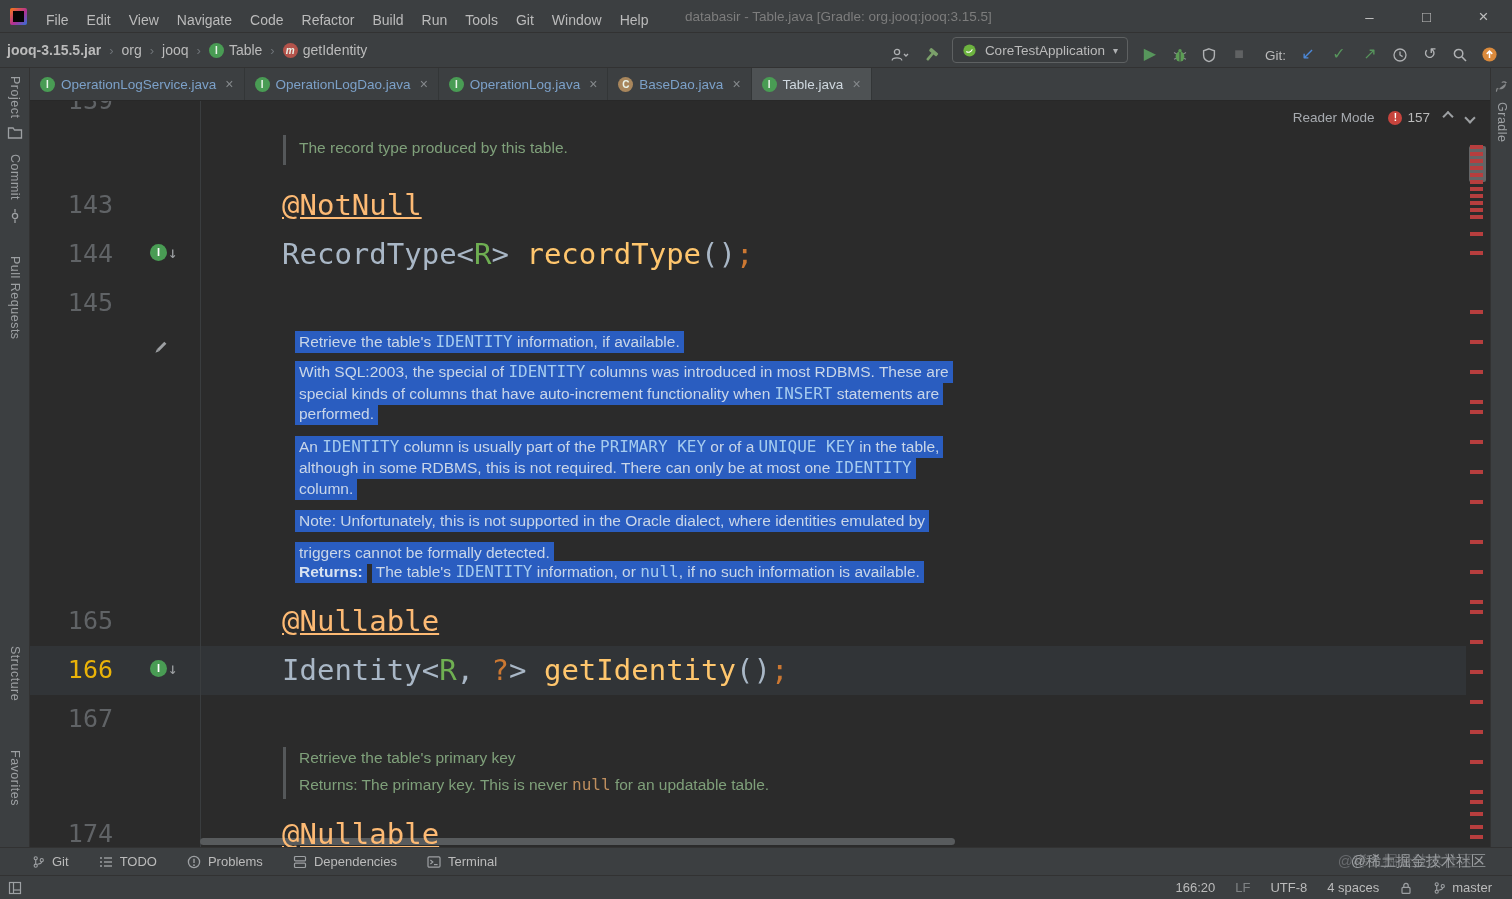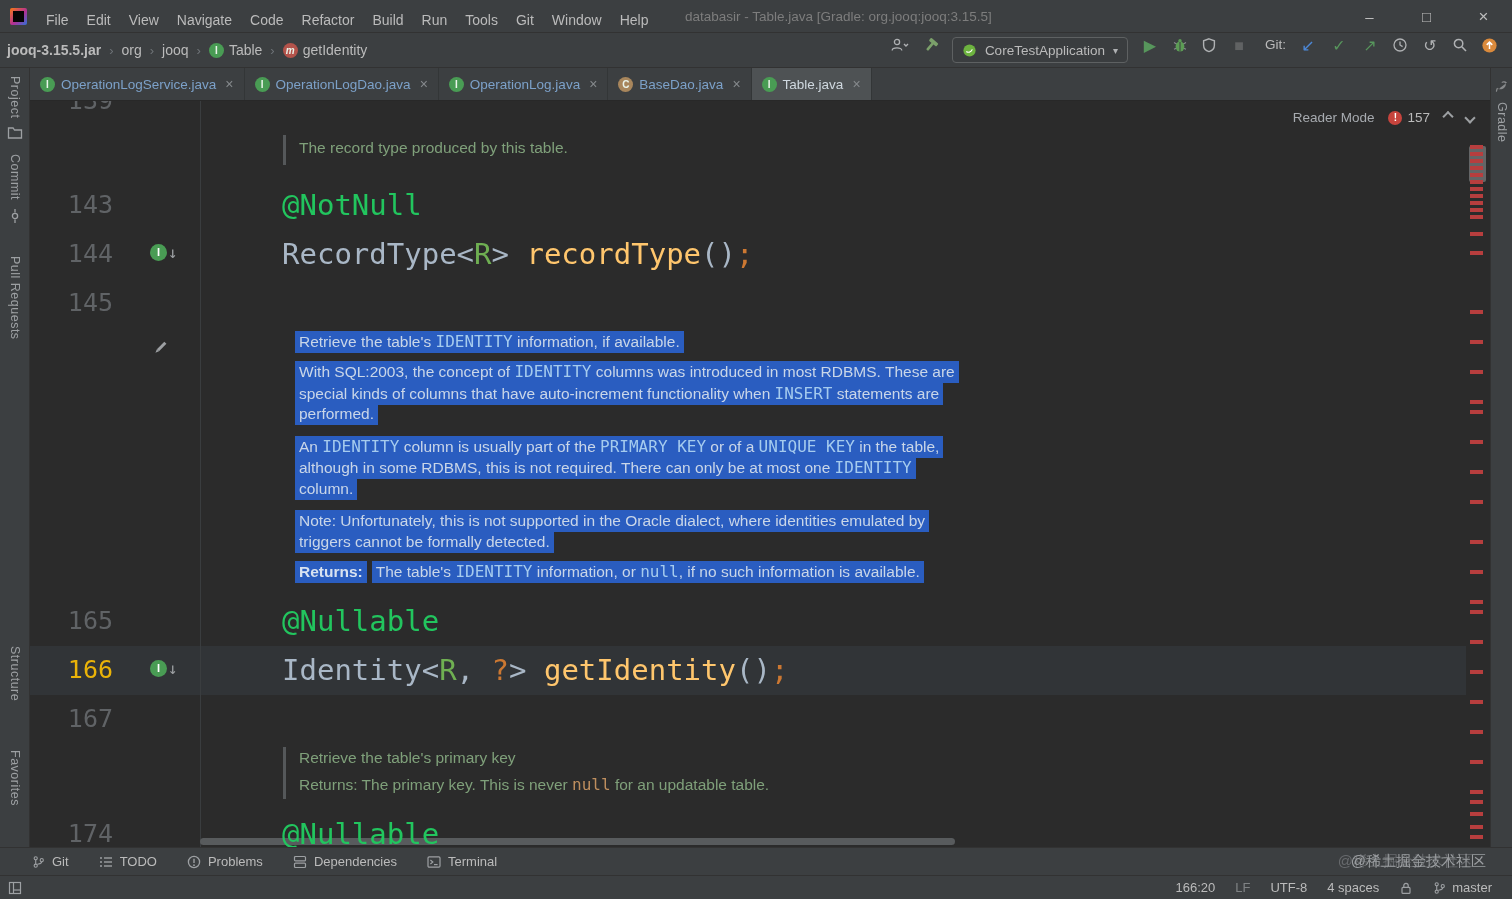--- a/index.html
+++ b/index.html
@@ -18,21 +18,21 @@
   .win-controls { position:absolute; right:0; top:0; height:33px; display:flex; }
   .win-btn { width:57px; text-align:center; line-height:33px; color:#BDBDBD; font-size:15px; }
 
   
   .navbar { height:35px; flex:0 0 auto; display:flex; align-items:center; background:#3C3F41;
             border-bottom:1px solid #323232; padding:0 14px 0 5px; font-size:14px; color:#BBBBBB; }
   .crumbs { display:flex; align-items:center; }
   .crumb { display:flex; align-items:center; gap:5px; padding:0 2px; }
   .crumb.bold { font-weight:bold; }
   .crumb-sep { color:#6E7377; margin:0 6px; font-size:13px; }
-  .nav-tools { margin-left:auto; display:flex; align-items:flex-start; gap:13px; }
+  .nav-tools { margin-left:auto; display:flex; align-items:flex-end; gap:13px; }
   .glyph { font-size:16px; line-height:18px; display:inline-block; text-align:center; min-width:18px; }
   .g-green { color:#57965C; } .g-blue { color:#4C88D8; } .g-gray { color:#AFB1B3; } .g-dim { color:#606263; }
   .run-combo { display:flex; align-items:center; gap:8px; border:1px solid #5E6162; border-radius:4px;
                height:26px; padding:0 9px; color:#BBBBBB; font-size:13.5px; background:#3A3D3F; }
   .caret { color:#AFB1B3; font-size:10px; }
   .git-label { color:#BBBBBB; font-size:13.5px; margin-left:4px; }
   .icon { display:inline-flex; align-items:center; justify-content:center; }
   .icon svg { display:block; }
 
   
@@ -65,21 +65,21 @@
   .cur-line-band { position:absolute; left:0; right:24px; top:545px; height:49px; background:#313437; }
   .gutter-sep { position:absolute; left:170px; top:0; bottom:0; width:1px; background:#3A3D3F; }
   .gutter-num { position:absolute; left:16px; width:67px; text-align:right; font-size:25px;
                 line-height:40px; color:#606366; }
   .gutter-num.current { color:#eab308; }
   .gutter-marker { position:absolute; left:120px; display:flex; align-items:center; cursor:pointer; }
   .impl-circle { width:17px; height:17px; border-radius:50%; background:#499C54; color:#fff;
                  font:bold 11px/17px "Liberation Sans",sans-serif; text-align:center; display:inline-block; }
   .impl-arrow { color:#9DA0A3; font-size:16px; margin-left:1px; line-height:17px; }
   .code-line { position:absolute; left:252px; font-size:29px; line-height:40px; white-space:pre; }
-  .tk-pln { color:#A9B7C6; } .tk-err { color:#22c55e; } .tk-mth { color:#FFC66D; }
+  .tk-pln { color:#A9B7C6; } .tk-err { color:#fdba74;text-decoration:underline; } .tk-mth { color:#FFC66D; }
   .tk-typ { color:#6FAF52; } .tk-op { color:#CC7832; }
 
   .doc-bar { position:absolute; left:253px; width:3px; background:#55585A; }
   .doc-line { position:absolute; left:269px; color:#7FA07A; font-size:15.5px; white-space:pre;
               font-family:"Liberation Sans",sans-serif; }
   .doc-line .dcode, .sel .dcode { font-family:"DejaVu Sans Mono",monospace; font-size:16px; }
   .doc-line .dcode { color:#BE8E5E; }
   .sel-row { position:absolute; left:265px; white-space:pre; font-family:"Liberation Sans",sans-serif;
              font-size:15.5px; }
   .sel { background:#2A5DC0; color:#C9D6E8; padding:2px 4px 3px; }
@@ -342,28 +342,28 @@
           </div>
           <div class="gutter-num" style="top: 598px;">167</div>
           <div class="gutter-num" style="top: 713px;">174</div>
           <div class="code-line" style="top: 84px;"><span class="tk-err">@NotNull</span></div>
           <div class="code-line" style="top: 133px;"><span class="tk-pln">RecordType&lt;</span><span class="tk-typ">R</span><span class="tk-pln">&gt; </span><span class="tk-mth">recordType</span><span class="tk-pln">()</span><span class="tk-op">;</span></div>
           <div class="code-line" style="top: 500px;"><span class="tk-err">@Nullable</span></div>
           <div class="code-line" style="top: 549px;"><span class="tk-pln">Identity&lt;</span><span class="tk-typ">R</span><span class="tk-pln">, </span><span class="tk-op">?</span><span class="tk-pln">&gt; </span><span class="tk-mth">getIdentity</span><span class="tk-pln">()</span><span class="tk-op">;</span></div>
           <div class="code-line" style="top: 713px;"><span class="tk-err">@Nullable</span></div>
           <div class="doc-line" style="top: 38px;"><span>The record type produced by this table.</span></div>
           <div class="sel-row" style="top: 231px;"><span class="sel"><span>Retrieve the table's </span><span class="dcode">IDENTITY</span><span> information, if available.</span></span></div>
-          <div class="sel-row" style="top: 261px;"><span class="sel"><span>With SQL:2003, the concept of </span><span class="dcode">IDENTITY</span><span> columns was introduced in most RDBMS. These are</span></span></div>
+          <div class="sel-row" style="top: 261px;"><span class="sel"><span>With SQL:2003, the special of </span><span class="dcode">IDENTITY</span><span> columns was introduced in most RDBMS. These are</span></span></div>
           <div class="sel-row" style="top: 283px;"><span class="sel"><span>special kinds of columns that have auto-increment functionality when </span><span class="dcode">INSERT</span><span> statements are</span></span></div>
           <div class="sel-row" style="top: 304px;"><span class="sel"><span>performed.</span></span></div>
           <div class="sel-row" style="top: 336px;"><span class="sel"><span>An </span><span class="dcode">IDENTITY</span><span> column is usually part of the </span><span class="dcode">PRIMARY KEY</span><span> or of a </span><span class="dcode">UNIQUE KEY</span><span> in the table,</span></span></div>
           <div class="sel-row" style="top: 357px;"><span class="sel"><span>although in some RDBMS, this is not required. There can only be at most one </span><span class="dcode">IDENTITY</span></span></div>
           <div class="sel-row" style="top: 379px;"><span class="sel"><span>column.</span></span></div>
           <div class="sel-row" style="top: 411px;"><span class="sel"><span>Note: Unfortunately, this is not supported in the Oracle dialect, where identities emulated by</span></span></div>
-          <div class="sel-row" style="top: 432px;"><span class="sel"><span>triggers cannot be formally detected.</span></span></div>
+          <div class="sel-row" style="top: 443px;"><span class="sel"><span>triggers cannot be formally detected.</span></span></div>
           <div class="sel-row" style="top: 461px;"><span class="sel returns">Returns:</span><span class="sel"><span>The table's </span><span class="dcode">IDENTITY</span><span> information, or </span><span class="dcode">null</span><span>, if no such information is available.</span></span></div>
           <div class="doc-line" style="top: 648px;"><span>Retrieve the table's primary key</span></div>
           <div class="doc-line" style="top: 674px;"><span>Returns: The primary key. This is never </span><span class="dcode">null</span><span> for an updatable table.</span></div>
           <div class="mark" style="top: 44px;"></div>
           <div class="mark" style="top: 51px;"></div>
           <div class="mark" style="top: 58px;"></div>
           <div class="mark" style="top: 65px;"></div>
           <div class="mark" style="top: 72px;"></div>
           <div class="mark" style="top: 79px;"></div>
           <div class="mark" style="top: 86px;"></div>

